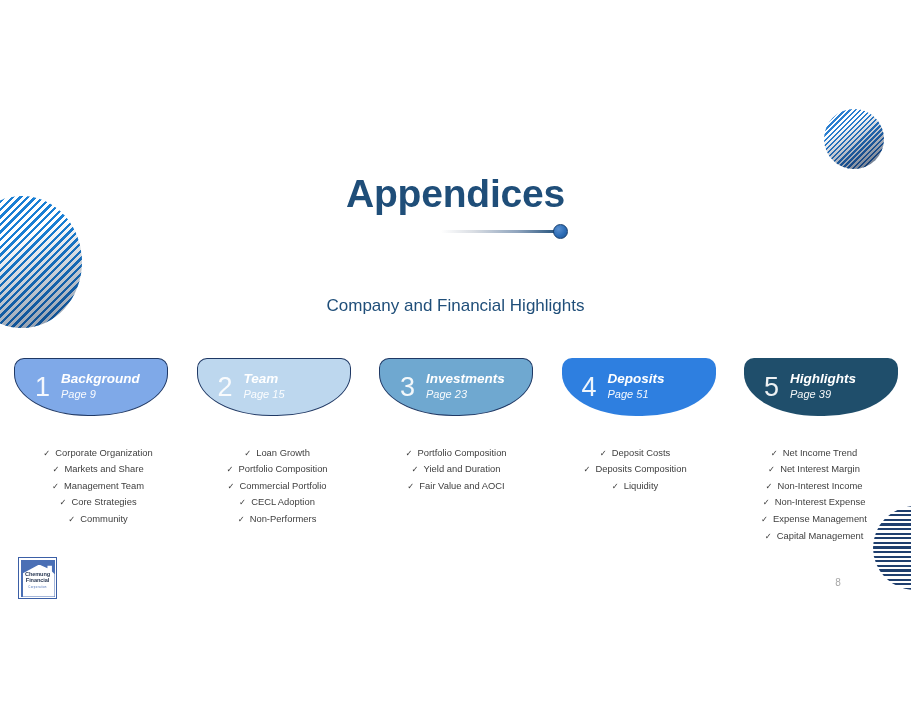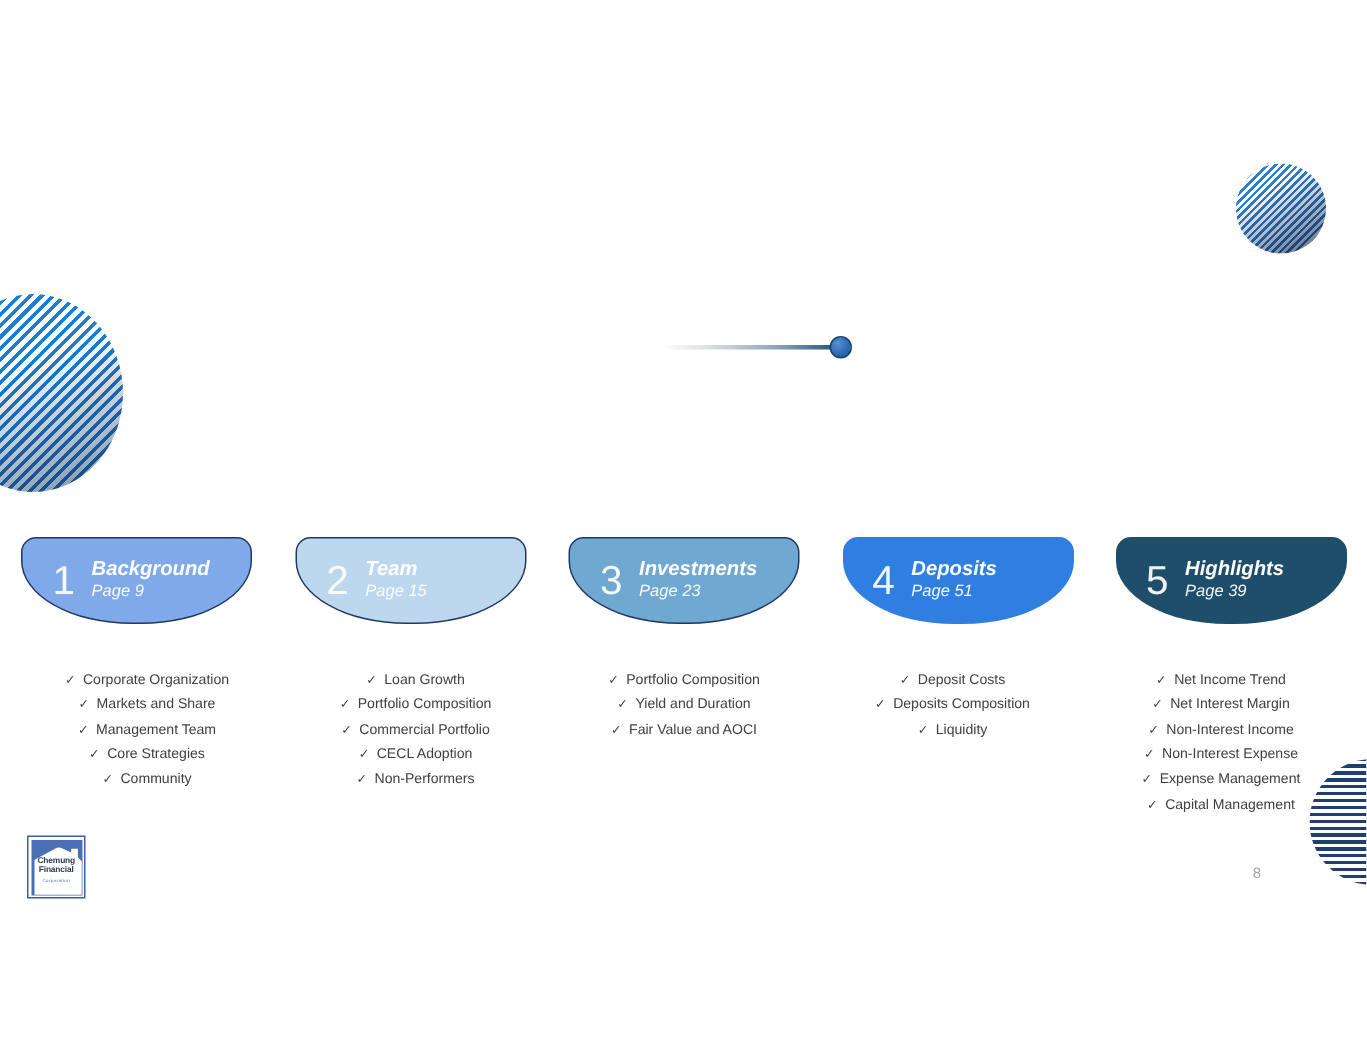--- a/index.html
+++ b/index.html
@@ -287,22 +287,24 @@
 
   <div class="stripe-circle" id="deco-circle-topright">
     <div class="stripes"></div>
     <div class="shade"></div>
   </div>
 
   <div class="stripe-circle" id="deco-circle-bottomright">
     <div class="stripes"></div>
   </div>
 
+  <div id="page-title">Appendices</div>
   <div id="title-rule"></div>
   <div id="title-rule-dot"></div>
+  <div id="page-subtitle">Company and Financial Highlights</div>
 
   <div id="badge-row">
 
     <div class="badge outlined" style="background:#7FA9E8">
       <span class="badge-number">1</span>
       <span class="badge-text">
         <span class="badge-label">Background</span>
         <span class="badge-page">Page 9</span>
       </span>
     </div>

